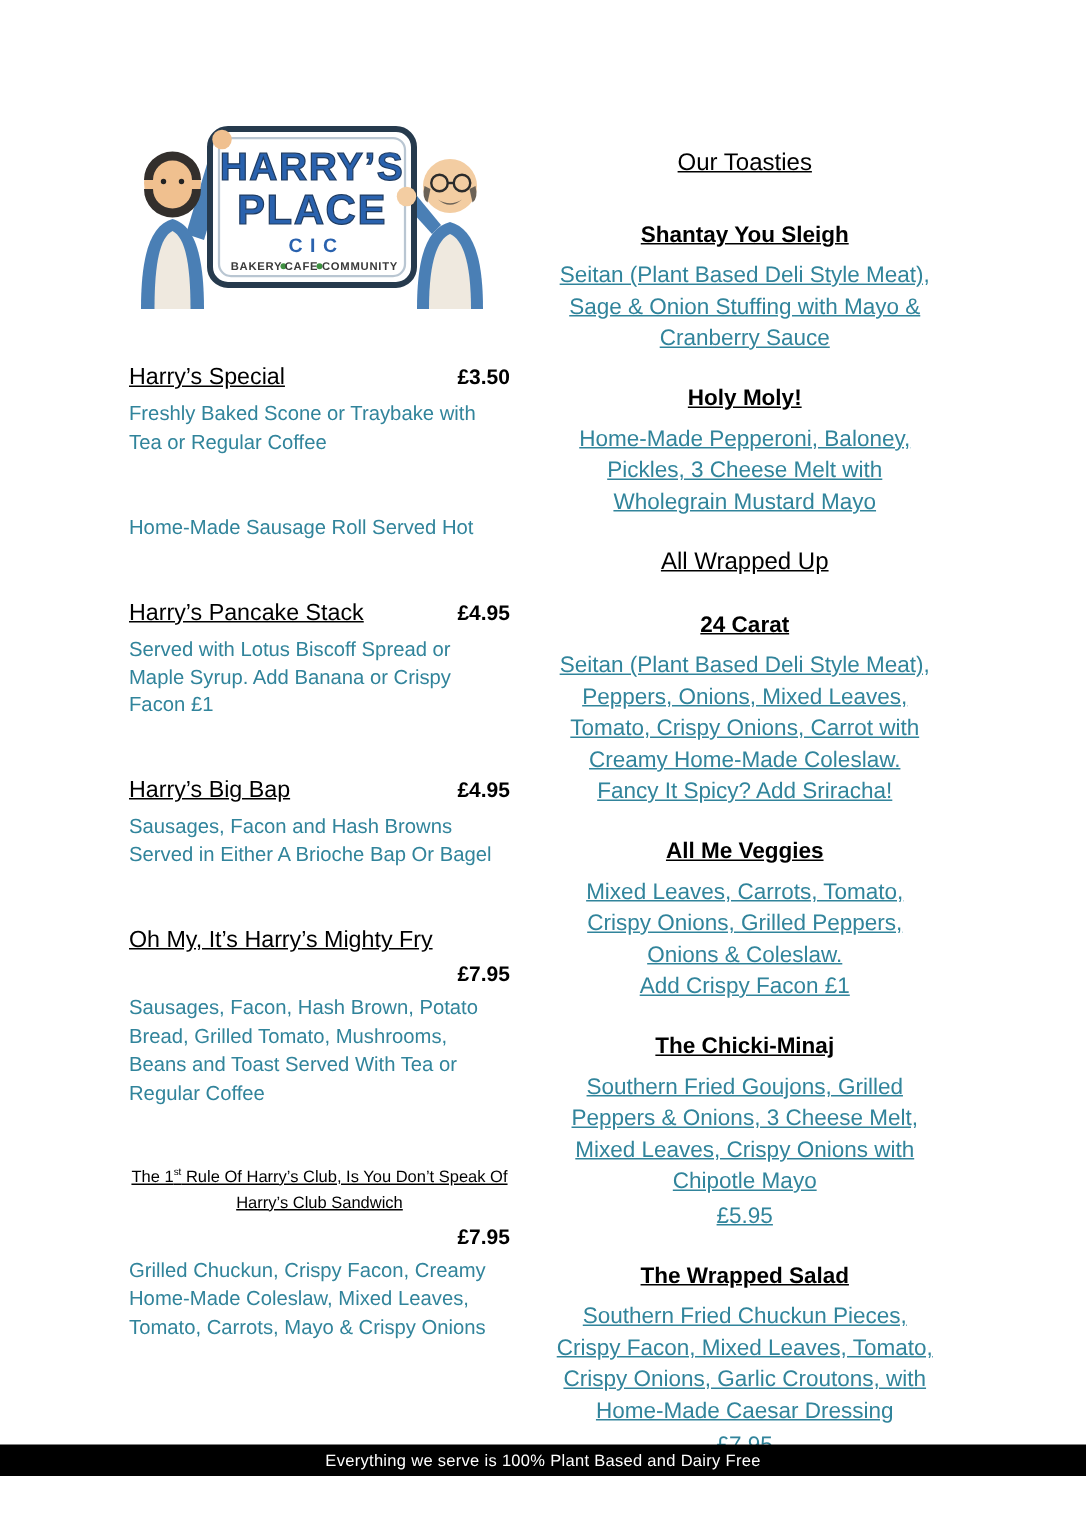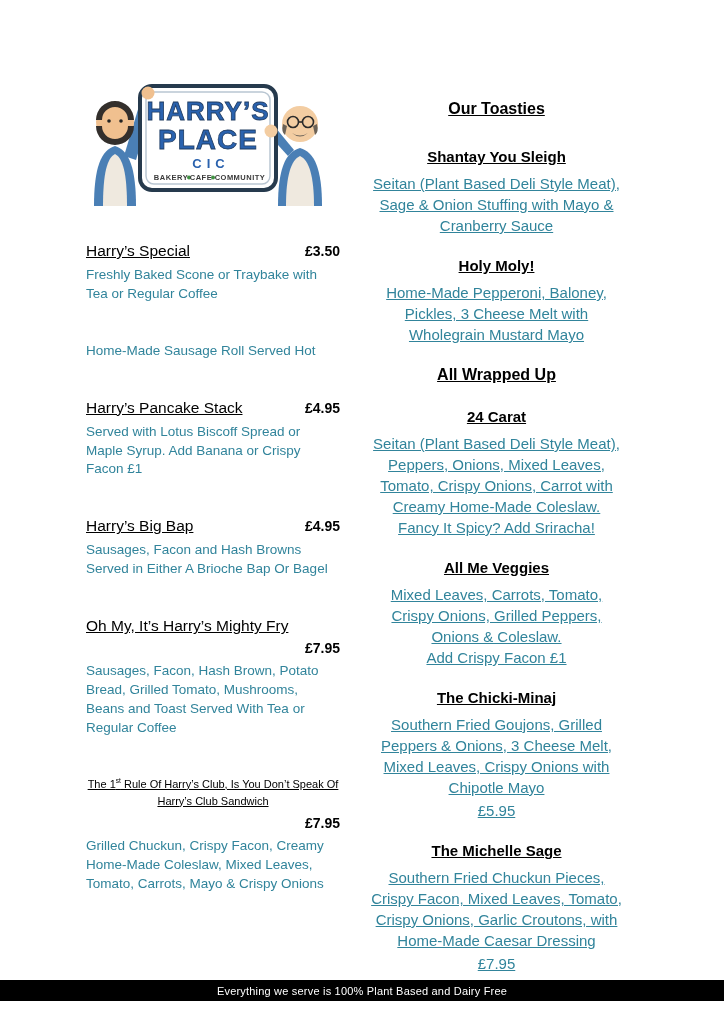--- a/index.html
+++ b/index.html
@@ -36,29 +36,29 @@
   .l-name{font-size:15.5px;font-weight:400;text-decoration:underline;color:var(--black);}
   .l-name.block{display:block;}
   .l-price{font-size:14px;font-weight:700;color:var(--black);}
   .l-price.right{text-align:right;margin-top:5px;}
   .l-desc{color:var(--teal);font-size:13.5px;line-height:1.4;margin-top:6px;}
 
   .club-title{font-size:11px;font-weight:400;text-decoration:underline;
               text-align:center;line-height:1.55;color:var(--black);}
   .club-title sup{font-size:0.6em;}
 
-  .r-section{font-size:16px;font-weight:700;text-decoration:underline;margin:0 0 30px;color:var(--black);}
+  .r-section{font-size:16px;font-weight:400;text-decoration:underline;margin:0 0 30px;color:var(--black);}
   .r-section.second{margin:2px 0 24px;}
   .r-item{margin-bottom:21px;}
   .r-title{font-size:15px;font-weight:700;text-decoration:underline;margin:0 0 8px;color:var(--black);}
   .r-desc,.r-note,.r-price{color:var(--teal);font-size:15px;line-height:1.4;text-decoration:underline;}
   .r-price{margin-top:2px;}
 
   .footer-bar{
-    position:absolute;left:0;right:0;bottom:23px;height:21px;background:#000000;
+    position:absolute;left:0;right:0;bottom:40px;height:21px;background:#000000;
     display:flex;align-items:center;justify-content:center;
   }
   .footer-bar span{color:#ffffff;font-size:11px;letter-spacing:0.2px;}
 </style>
 </head>
 <body>
 
 <div class="page">
   <div class="columns">
 
@@ -183,21 +183,21 @@
         <p class="r-note">Add Crispy Facon £1</p>
       </div>
 
       <div class="r-item">
         <h3 class="r-title">The Chicki-Minaj</h3>
         <p class="r-desc">Southern Fried Goujons, Grilled Peppers &amp; Onions, 3 Cheese Melt, Mixed Leaves, Crispy Onions with Chipotle Mayo</p>
         <p class="r-price">£5.95</p>
       </div>
 
       <div class="r-item">
-        <h3 class="r-title">The Michelle Sage</h3>
+        <h3 class="r-title">The Wrapped Salad</h3>
         <p class="r-desc">Southern Fried Chuckun Pieces, Crispy Facon, Mixed Leaves, Tomato, Crispy Onions, Garlic Croutons, with Home-Made Caesar Dressing</p>
         <p class="r-price">£7.95</p>
       </div>
 
     </div>
   </div>
 
   <div class="footer-bar">
     <span>Everything we serve is 100% Plant Based and Dairy Free</span>
   </div>

